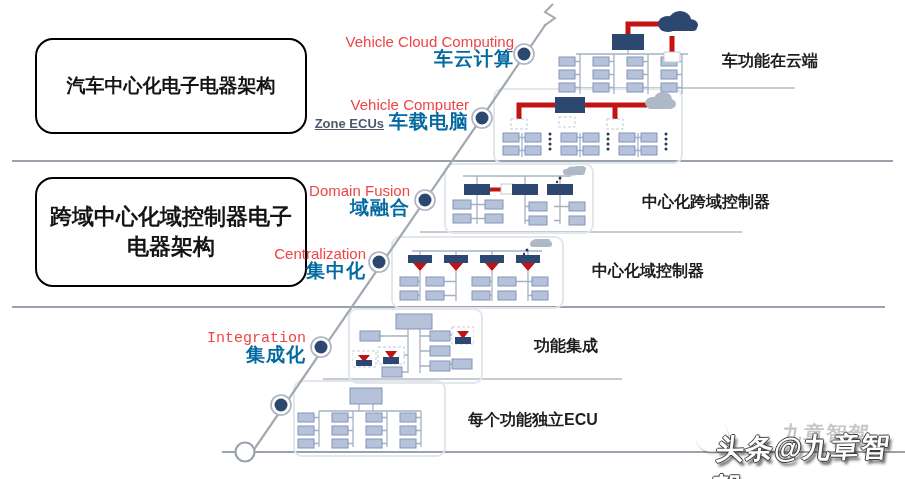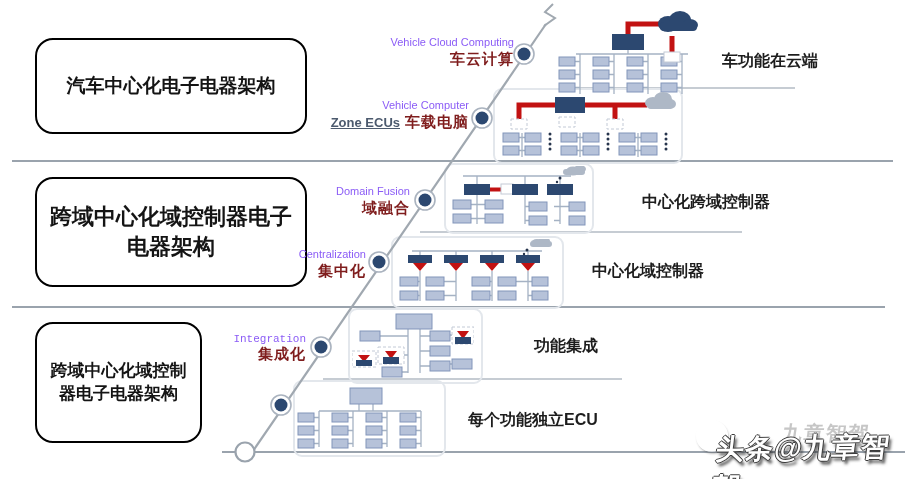--- a/index.html
+++ b/index.html
@@ -10,24 +10,24 @@
   .abs{position:absolute;}
   .pre{white-space:pre-line;}
   
   .stage-box{
     border:2px solid #000000;border-radius:18px;background:#fff;
     display:flex;align-items:center;justify-content:center;text-align:center;
     color:#141414;font-weight:bold;line-height:1.35;
   }
   
   .axis-label{text-align:right;}
-  .axis-label .en{color:#8b5cf6;font-size:11px;line-height:16px;display:block;}
+  .axis-label .en{color:#ef4444;font-size:15px;line-height:16px;display:block;}
   .axis-label .row2{display:flex;justify-content:flex-end;gap:5px;align-items:baseline;line-height:18px;}
   .axis-label .en2{color:#4c5a6e;font-size:13px;font-weight:bold;text-decoration:underline;}
-  .axis-label .zh{color:#7f1d1d;font-size:15px;font-weight:bold;letter-spacing:1px;text-align:center;}
+  .axis-label .zh{color:#0369a1;font-size:19px;font-weight:bold;letter-spacing:1px;text-align:center;}
   
   .desc{color:#1d1d1d;font-weight:bold;font-size:16px;line-height:20px;}
   .desc.small{font-size:15px;line-height:19px;}
   
   .sep{background:#9aa3ad;height:2px;}
   .sep.light{background:#c6ccd3;height:2px;}
   
   .panel{border:2px solid #e3e7ec;border-radius:9px;background:transparent;}
   
   .lb{fill:#b6c2d9;stroke:#8295ba;stroke-width:1;}
@@ -61,24 +61,20 @@
   <div class="abs sep light" style="left:563px;top:87px;width:232px;"></div>
   <div class="abs sep light" style="left:420px;top:231px;width:322px;"></div>
   <div class="abs sep light" style="left:323px;top:378px;width:299px;"></div>
 
   <div class="abs stage-box" style="left:35px;top:38px;width:268px;height:92px;font-size:19px;">
     <span class="pre">汽车中心化电子电器架构</span>
   </div>
   <div class="abs stage-box" style="left:35px;top:177px;width:268px;height:106px;font-size:22px;">
     <span class="pre">跨域中心化域控制器电子
 电器架构</span>
-  </div>
-  <div class="abs stage-box" style="left:35px;top:322px;width:163px;height:117px;font-size:17px;">
-    <span class="pre">跨域中心化域控制
-器电子电器架构</span>
   </div>
 
   <div class="abs axis-label" style="right:391px;top:34px;">
     <span class="en">Vehicle Cloud Computing</span>
     <span class="row2">
         <span class="en2"></span>
         <span class="zh">车云计算</span>
       </span>
   </div>
   <div class="abs axis-label" style="right:436px;top:97px;">

